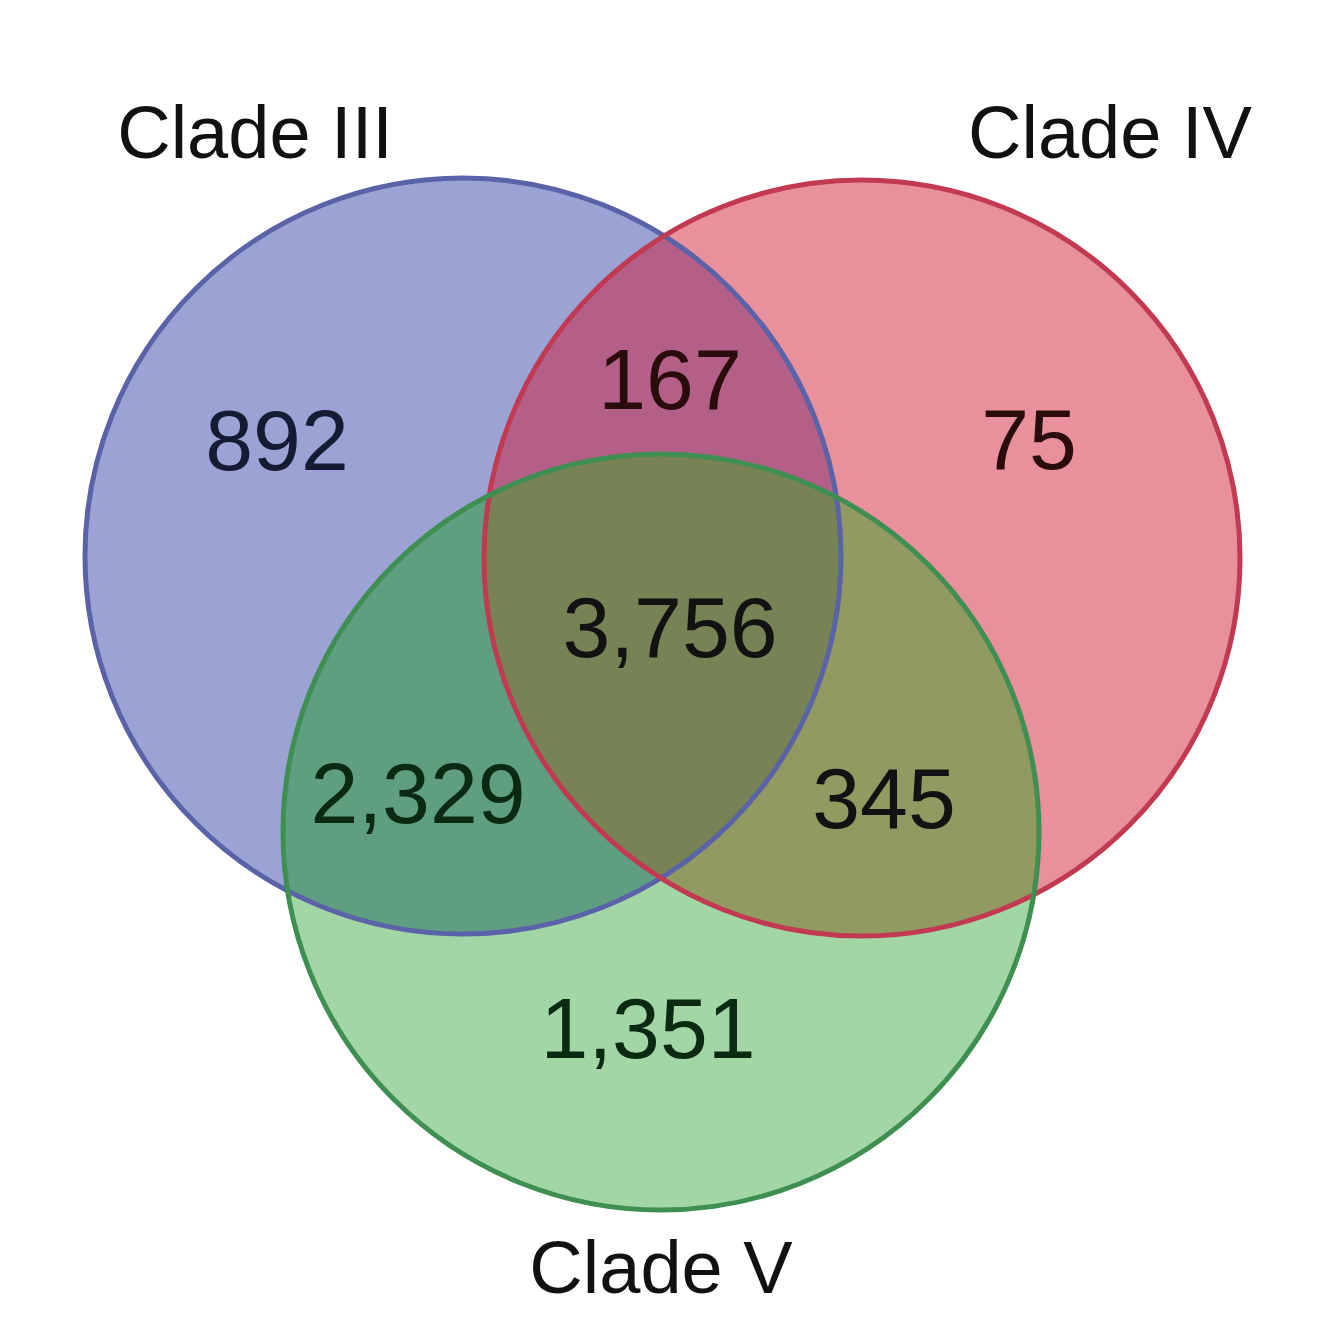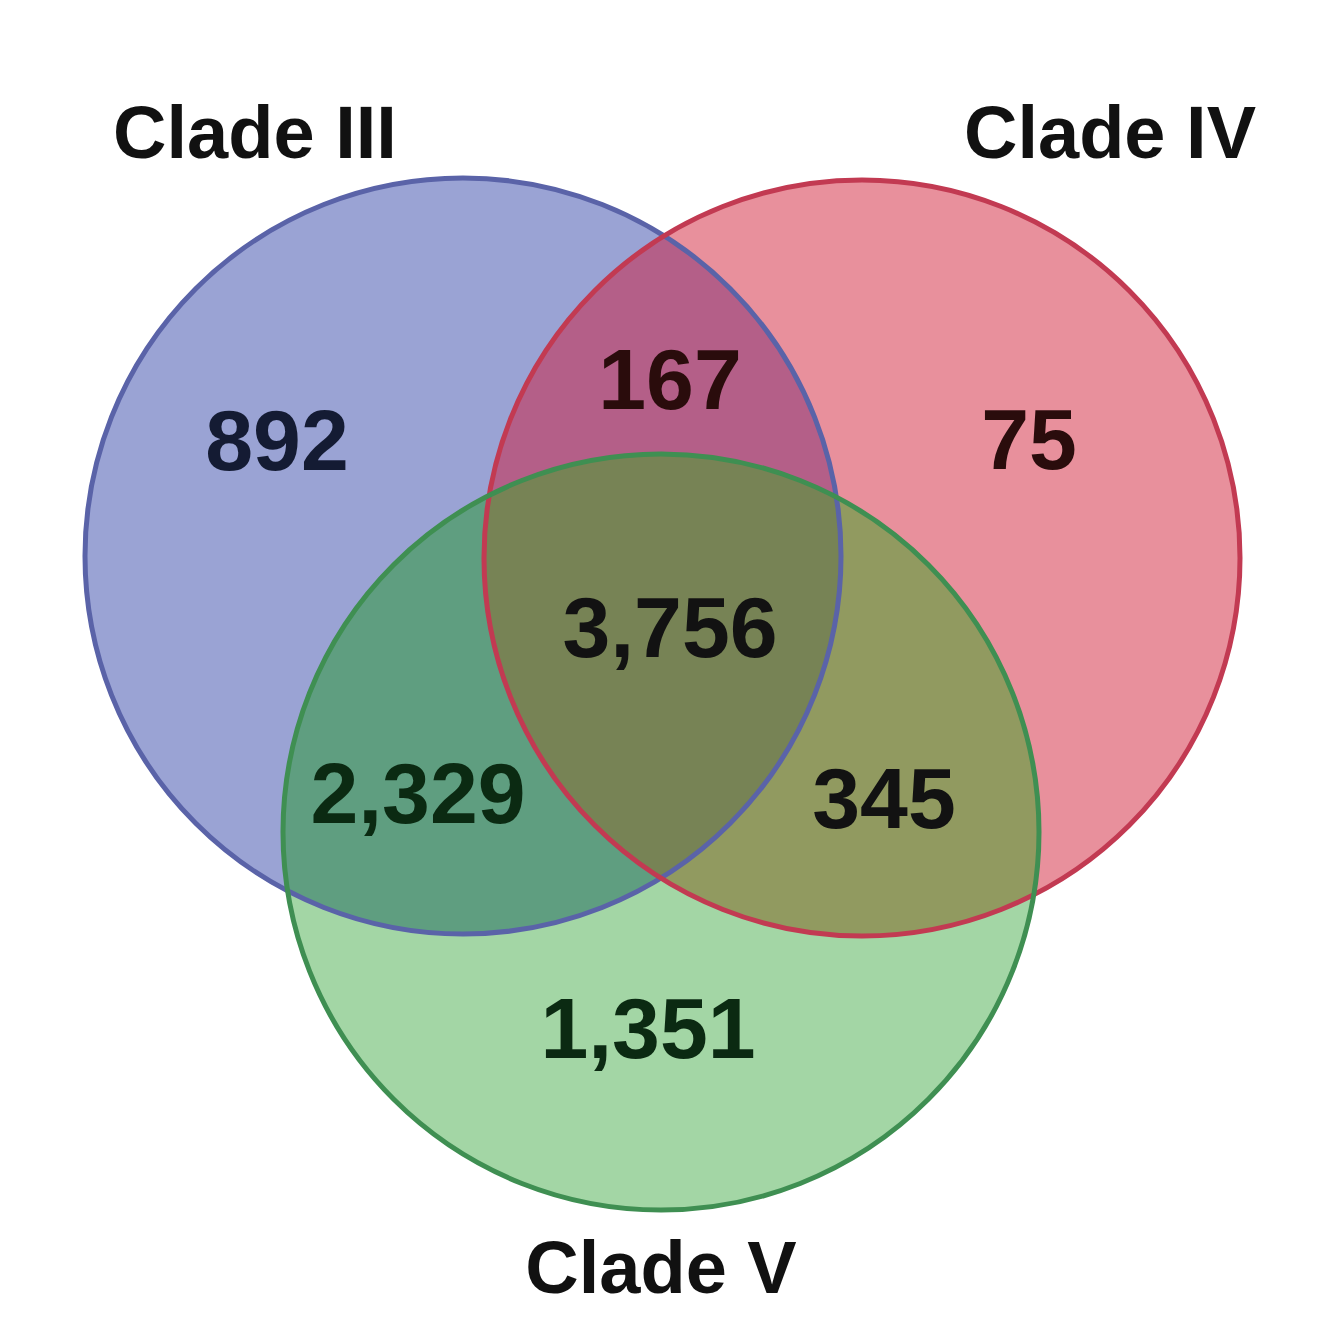--- a/index.html
+++ b/index.html
@@ -12,21 +12,20 @@
     width: 1327px;
     height: 1323px;
     overflow: hidden;
     font-family: "Liberation Sans", sans-serif;
   }
   #venn-root {
     position: relative;
     width: 1327px;
     height: 1323px;
     background: #ffffff;
-    font-weight: bold;
   }
   #venn-svg {
     position: absolute;
     left: 0;
     top: 0;
     width: 1327px;
     height: 1323px;
     display: block;
   }
   .set-label {

